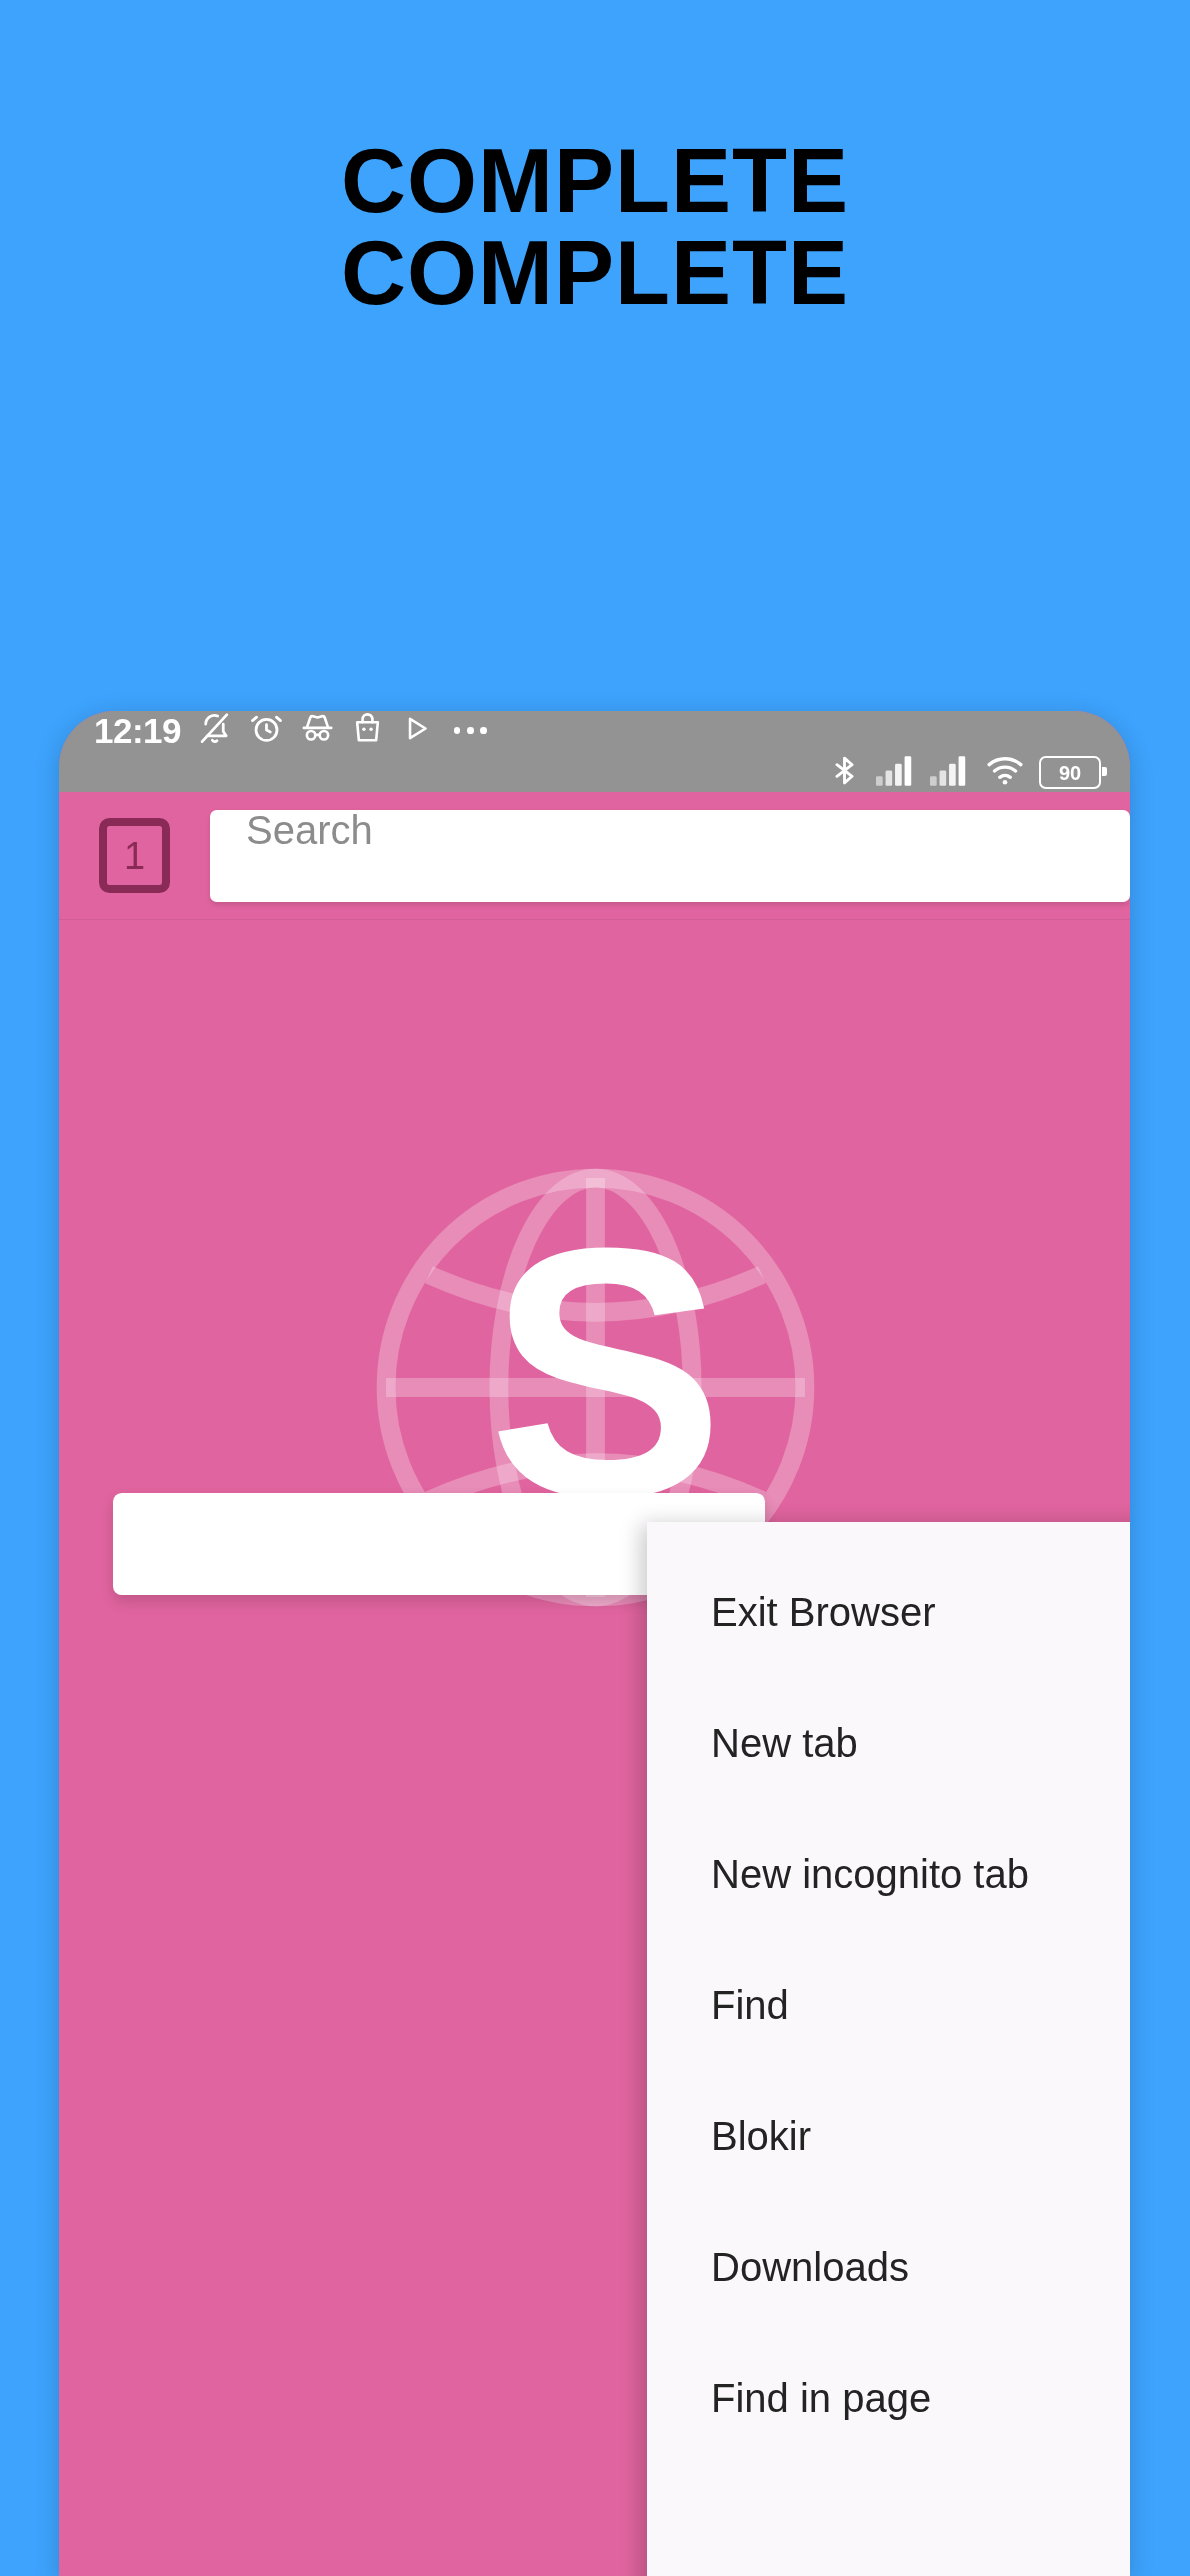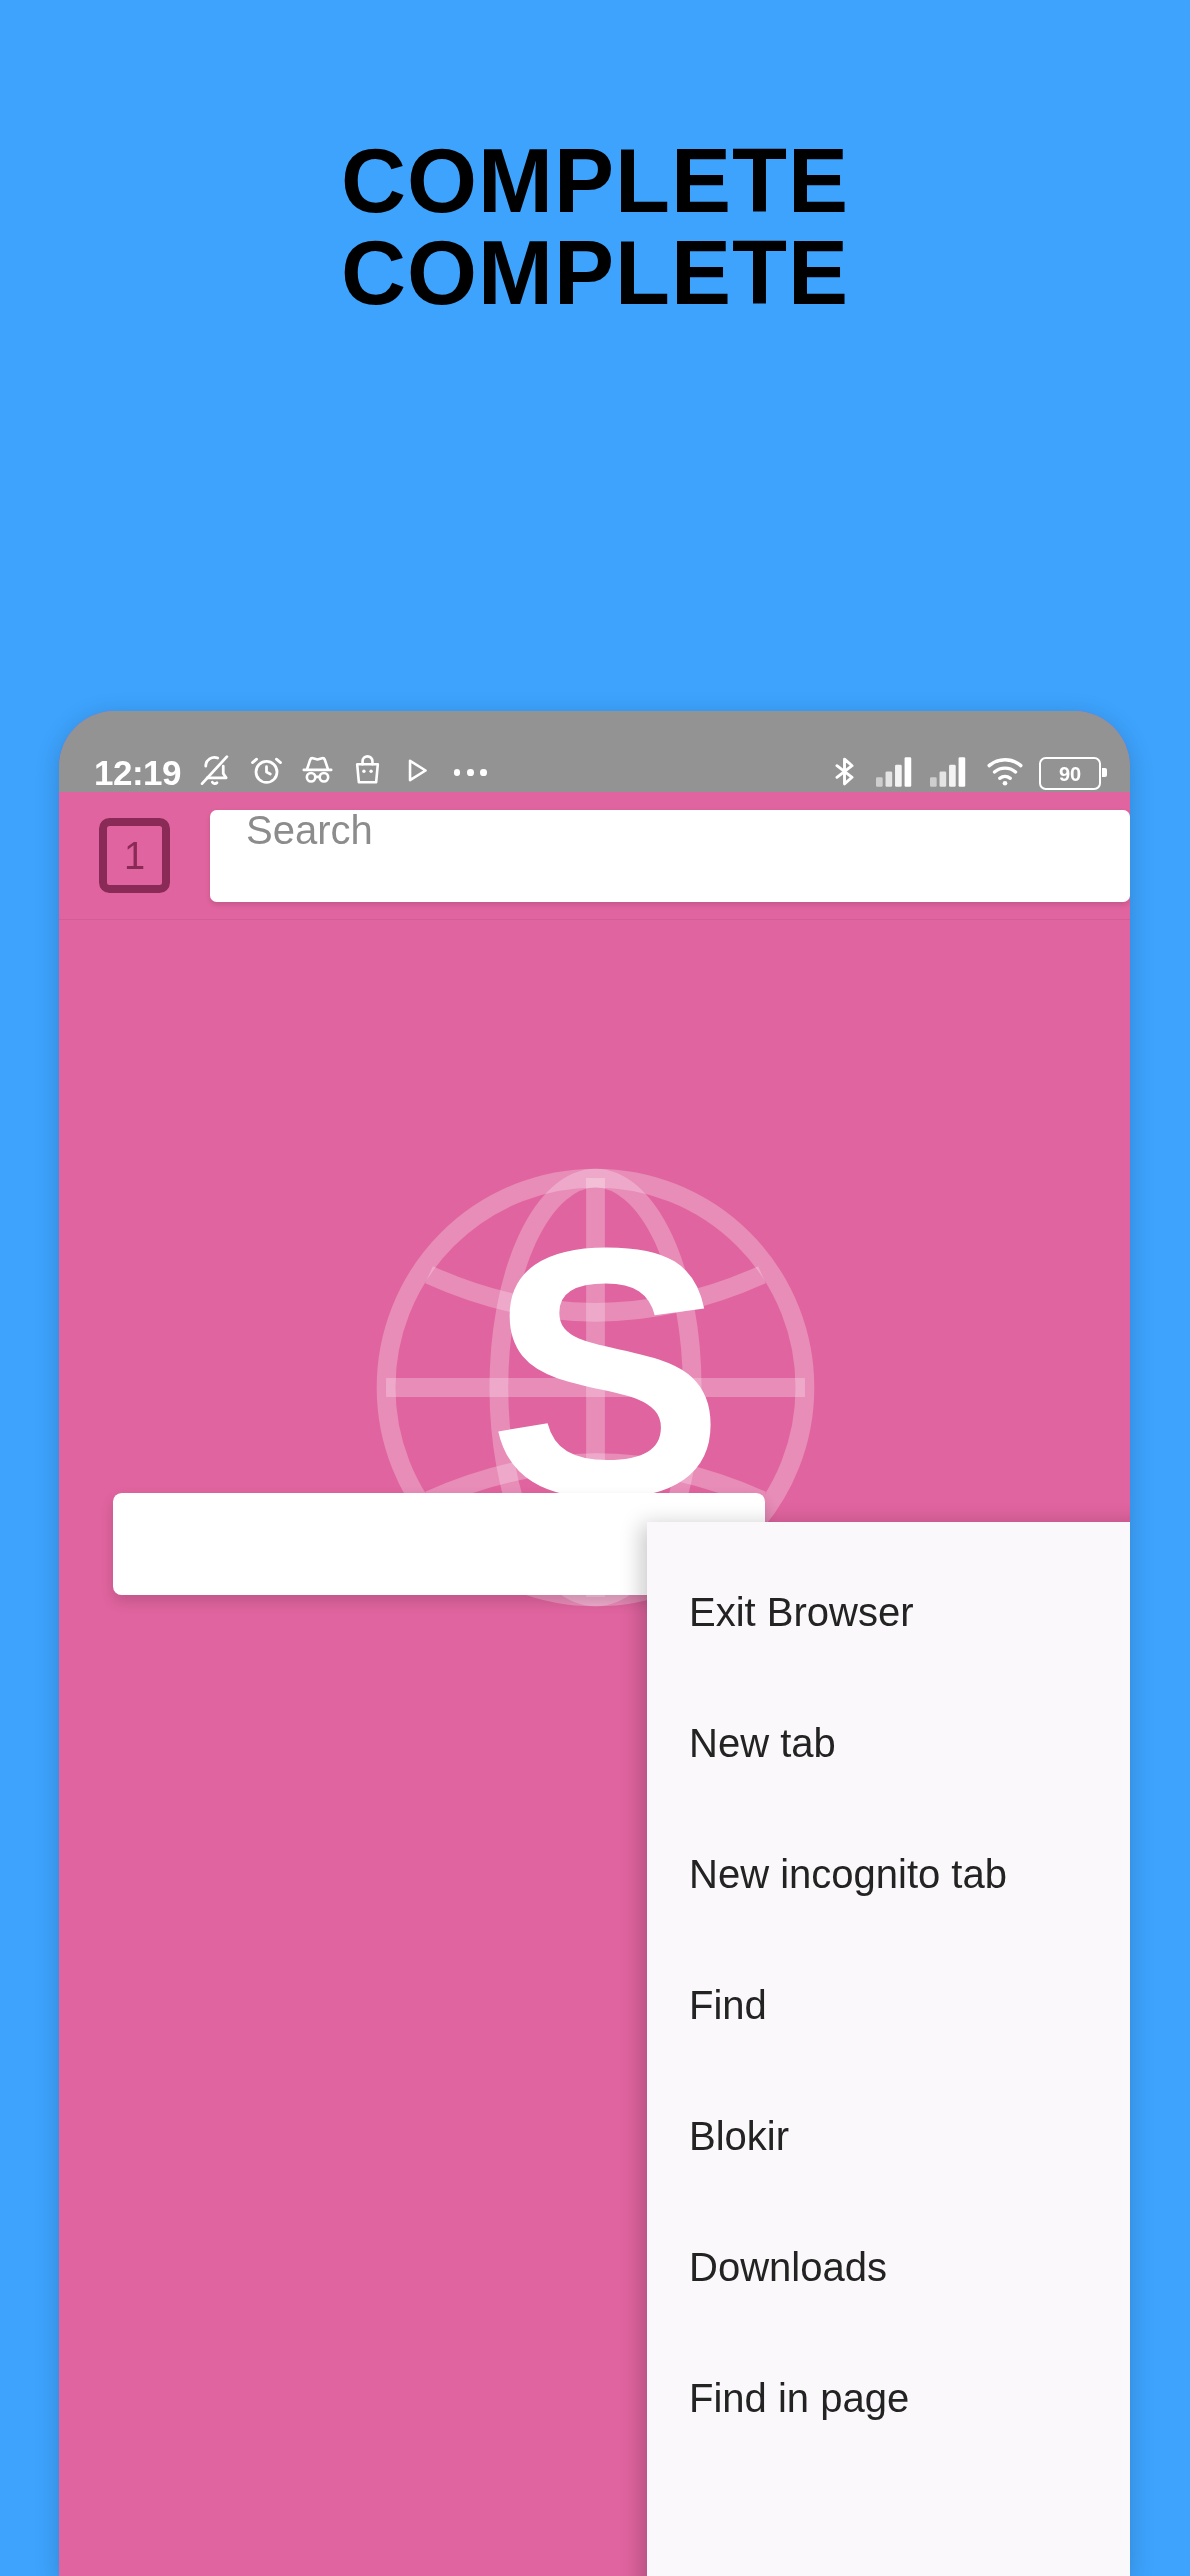--- a/index.html
+++ b/index.html
@@ -48,21 +48,21 @@
     background: #e0649f;
     box-shadow: 0 5.8px 25px rgba(0,0,0,0.18);
   }
 
   
   .status-bar {
     position: relative;
     height: 81px;
     background: #939393;
     display: flex;
-    align-items: flex-end;
+    align-items: flex-start;
     justify-content: space-between;
     padding: 0 29px 0 35px;
     box-sizing: border-box;
     color: #ffffff;
   }
   .status-left {
     display: flex;
     align-items: center;
     gap: 16.3px;
   }
@@ -200,21 +200,21 @@
     background: #faf8fa;
     box-shadow: -5.7px 1.9px 21px rgba(0,0,0,0.22);
     overflow: hidden;
     padding-top: 25px;
     box-sizing: border-box;
   }
   .menu-item {
     height: 131px;
     display: flex;
     align-items: center;
-    padding-left: 42px;
+    padding-left: 64px;
     box-sizing: border-box;
     color: #232323;
     font-size: 40px;
     white-space: nowrap;
     cursor: pointer;
   }
 </style>
 </head>
 <body>
 

